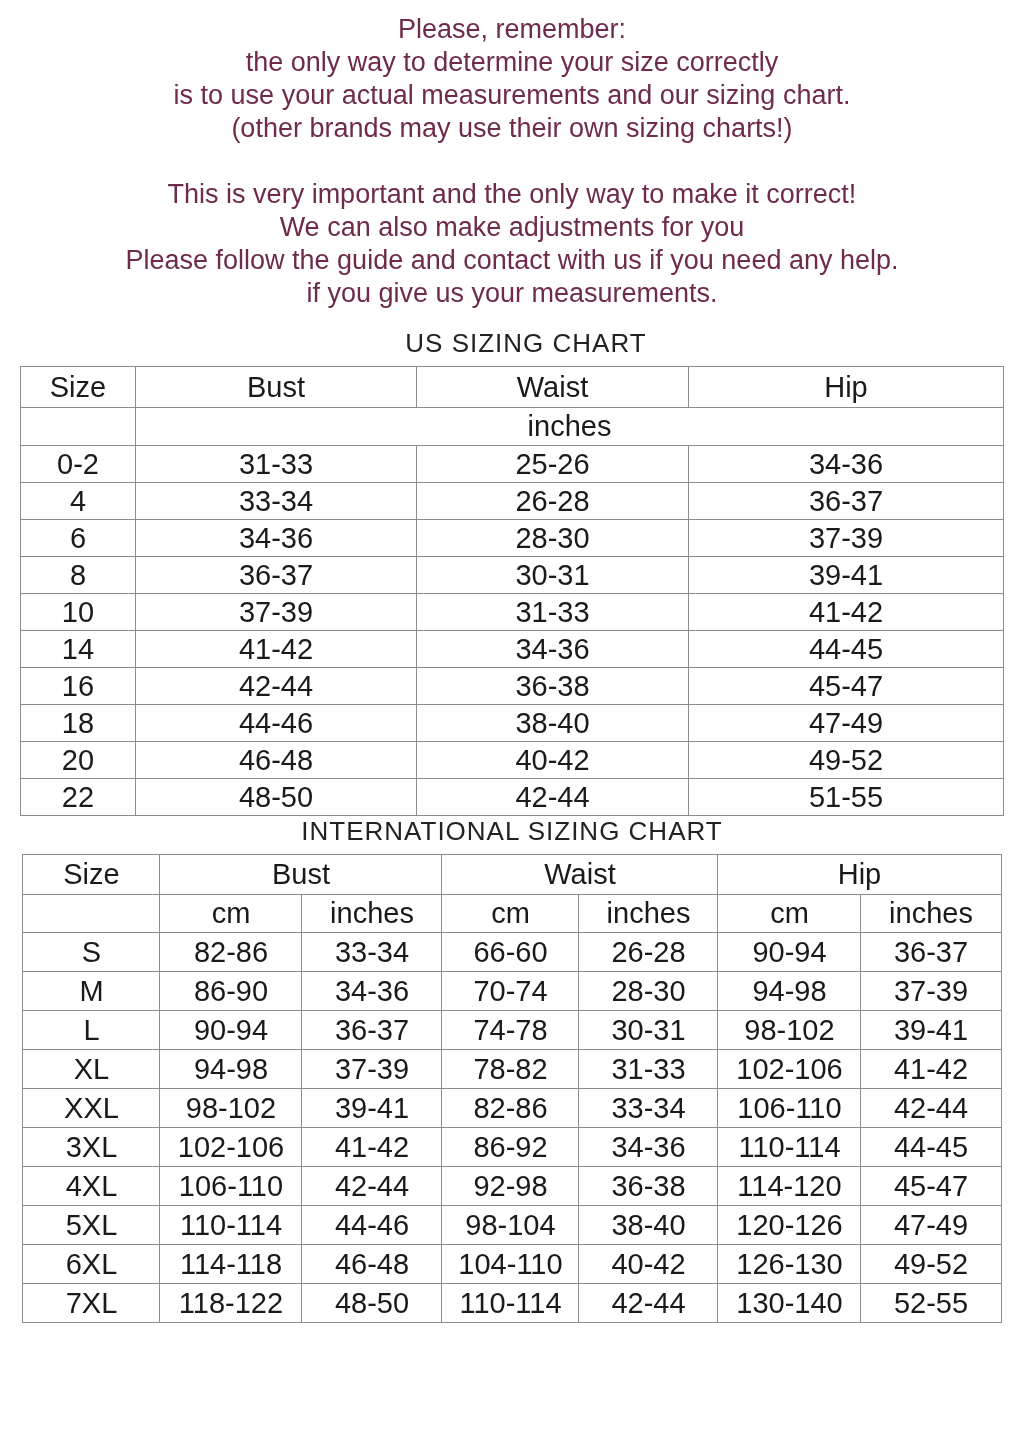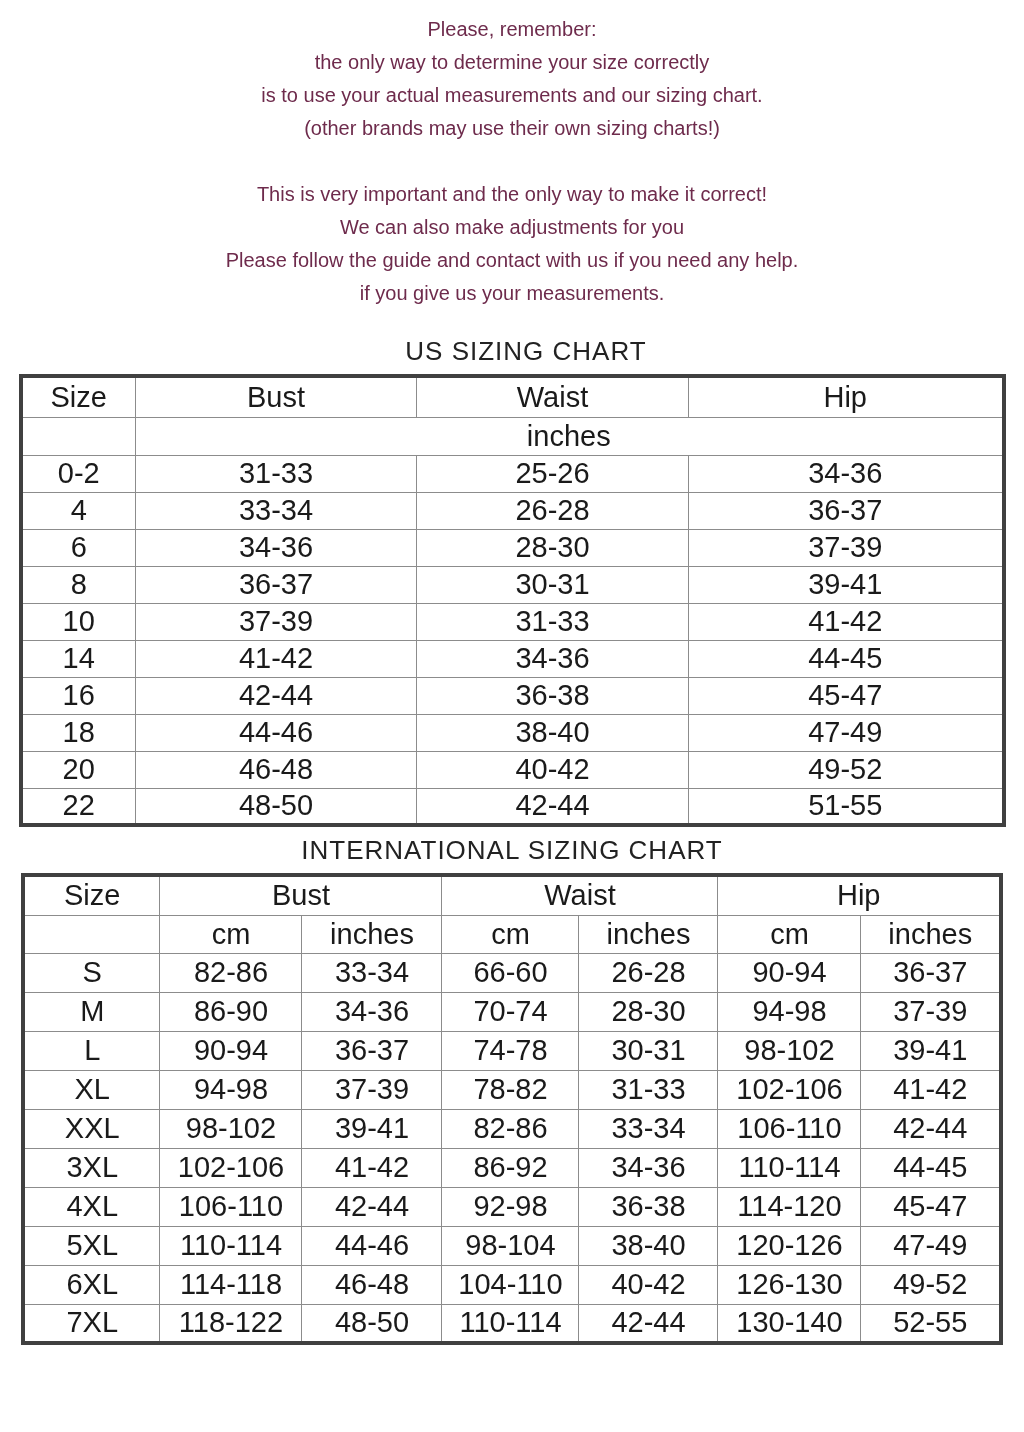--- a/index.html
+++ b/index.html
@@ -11,44 +11,44 @@
     font-family: "Liberation Sans", sans-serif;
     color: #1a1a1a;
     overflow: hidden;
   }
 
   
   .intro {
     padding-top: 13px;
     text-align: center;
     color: #6e2b4c;
-    font-size: 20px;
+    font-size: 27px;
     line-height: 33px;
     font-weight: normal;
   }
   .intro .line { white-space: nowrap; }
   .intro-p2 { margin-top: 33px; }
 
   
   .chart-title {
     text-align: center;
     font-size: 26px;
     color: #222222;
     letter-spacing: 1px;
     font-weight: normal;
   }
-  .us-title   { margin-top: 26px; padding-left: 28px; }
+  .us-title   { margin-top: 18px; padding-left: 28px; }
   .intl-title { }
 
   
   table.chart {
     border-collapse: collapse;
     table-layout: fixed;
-    margin: 7px auto 8px auto;
-    border: 4px solid #404040;
+    margin: 7px auto 0 auto;
+    border: 1px solid #404040;
   }
   table.us   { width: 983px; }
   table.intl { width: 978px; }
 
   table.chart th,
   table.chart td {
     border: 1px solid #8c8c8c;
     text-align: center;
     vertical-align: middle;
     font-weight: normal;

